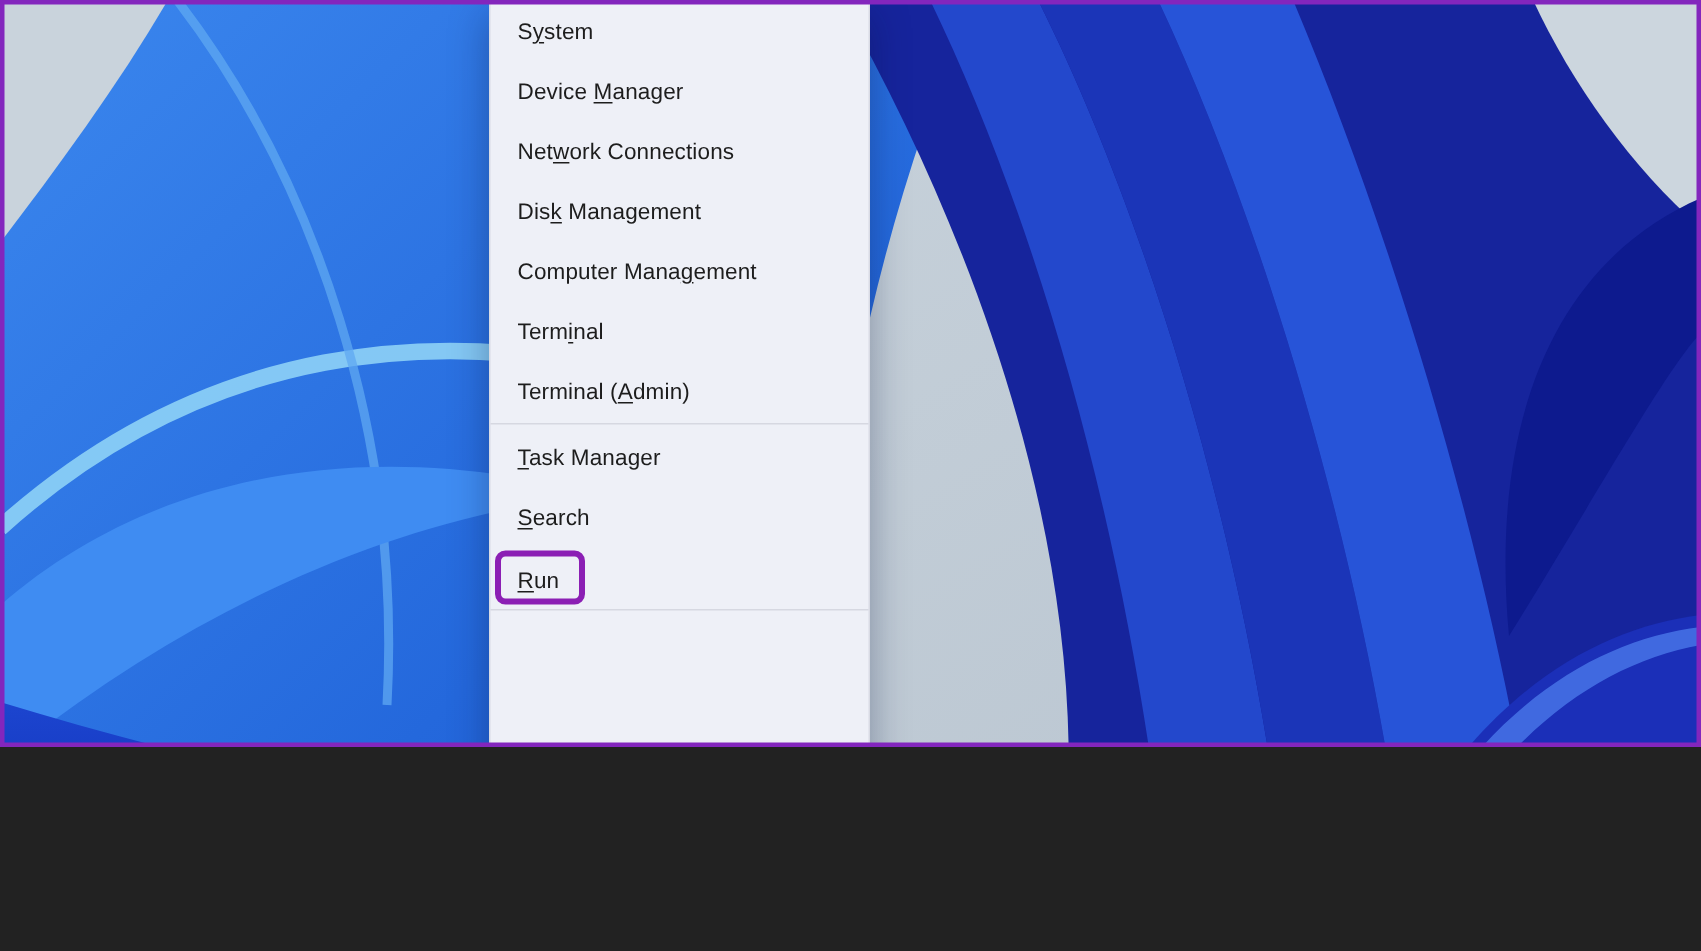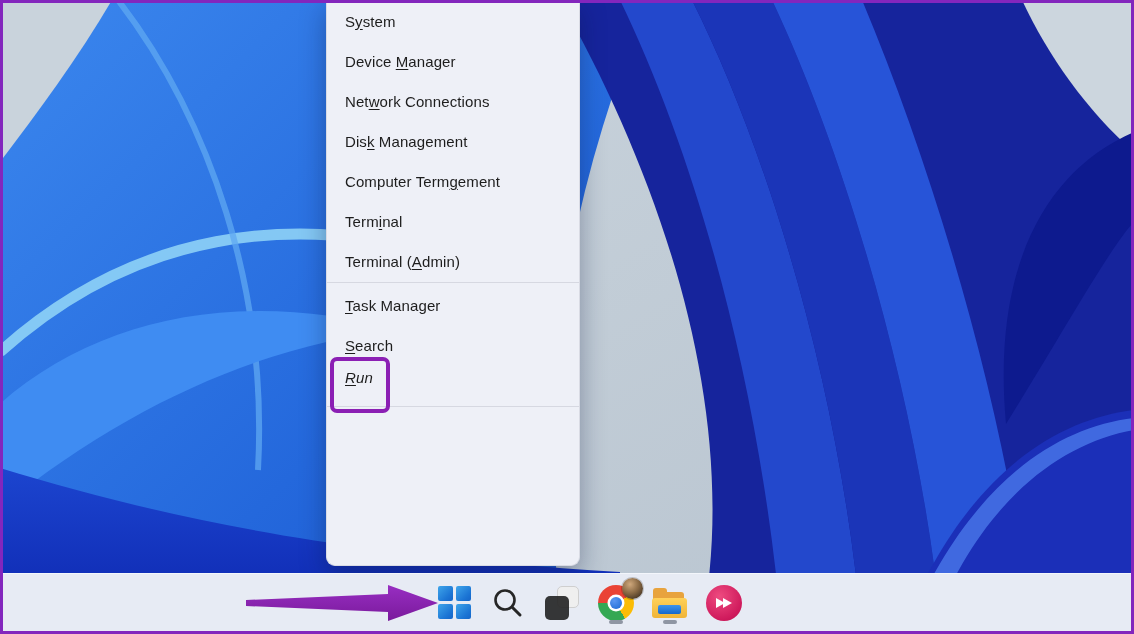--- a/index.html
+++ b/index.html
@@ -1,17 +1,17 @@
 <!DOCTYPE html>
 <html style="--accent: #8b1fb4;"><head>
 <meta charset="utf-8">
 <style>
   html,body{margin:0;padding:0;background:#222;}
   .screen{
-    position:relative;width:1134px;height:634px;overflow:hidden;
+    position:relative;width:1134px;height:498px;overflow:hidden;
     font-family:"Liberation Sans","DejaVu Sans",sans-serif;
     background:#c9d3dc;
   }
   
   .wallpaper{position:absolute;inset:0;z-index:0;}
   
   .winx-menu{
     position:absolute;left:326px;top:0;width:254px;height:566px;z-index:10;
     background:#eef0f7;
     border:1px solid #d9dbe4;border-top:none;
@@ -23,23 +23,23 @@
   .menu-item{
     position:relative;height:40px;display:flex;align-items:center;
     padding:0 18px;font-size:15px;color:#1d1d1d;letter-spacing:.1px;
     box-sizing:border-box;white-space:nowrap;
   }
   .menu-item .key{text-decoration:underline;text-underline-offset:2px;text-decoration-thickness:1px;}
   .menu-item.highlighted .label{
     display:inline-block;
     border:4px solid var(--accent);
     border-radius:7px;
-    padding:8px 13px 23px 11px;
+    padding:8px 13px 3px 11px;
     margin-left:-15px;
-    position:relative;z-index:2;font-style:italic;
+    position:relative;z-index:2;
   }
   .menu-sep{height:1px;background:#d6d8e1;margin:1px 0 2px 0;}
   .chevron{
     position:absolute;right:20px;top:50%;transform:translateY(-54%);
     font-size:20px;color:#4a4a4a;line-height:1;font-weight:400;
   }
   
   .taskbar{
     position:absolute;left:0;right:0;top:573px;height:58px;z-index:10;
     background:#e7ebf4;border-top:1px solid #f3f6fb;box-sizing:border-box;
@@ -140,21 +140,21 @@
   </div>
       <div class="menu-item">
     <span class="label"><span class="pre">Net</span><span class="key">w</span><span class="post">ork Connections</span></span>
 
   </div>
       <div class="menu-item">
     <span class="label"><span class="pre">Dis</span><span class="key">k</span><span class="post"> Management</span></span>
 
   </div>
       <div class="menu-item">
-    <span class="label"><span class="pre">Computer Term</span><span class="key">g</span><span class="post">ement</span></span>
+    <span class="label"><span class="pre">Computer Mana</span><span class="key">g</span><span class="post">ement</span></span>
 
   </div>
       <div class="menu-item">
     <span class="label"><span class="pre">Term</span><span class="key">i</span><span class="post">nal</span></span>
 
   </div>
       <div class="menu-item">
     <span class="label"><span class="pre">Terminal (</span><span class="key">A</span><span class="post">dmin)</span></span>
 
   </div>

